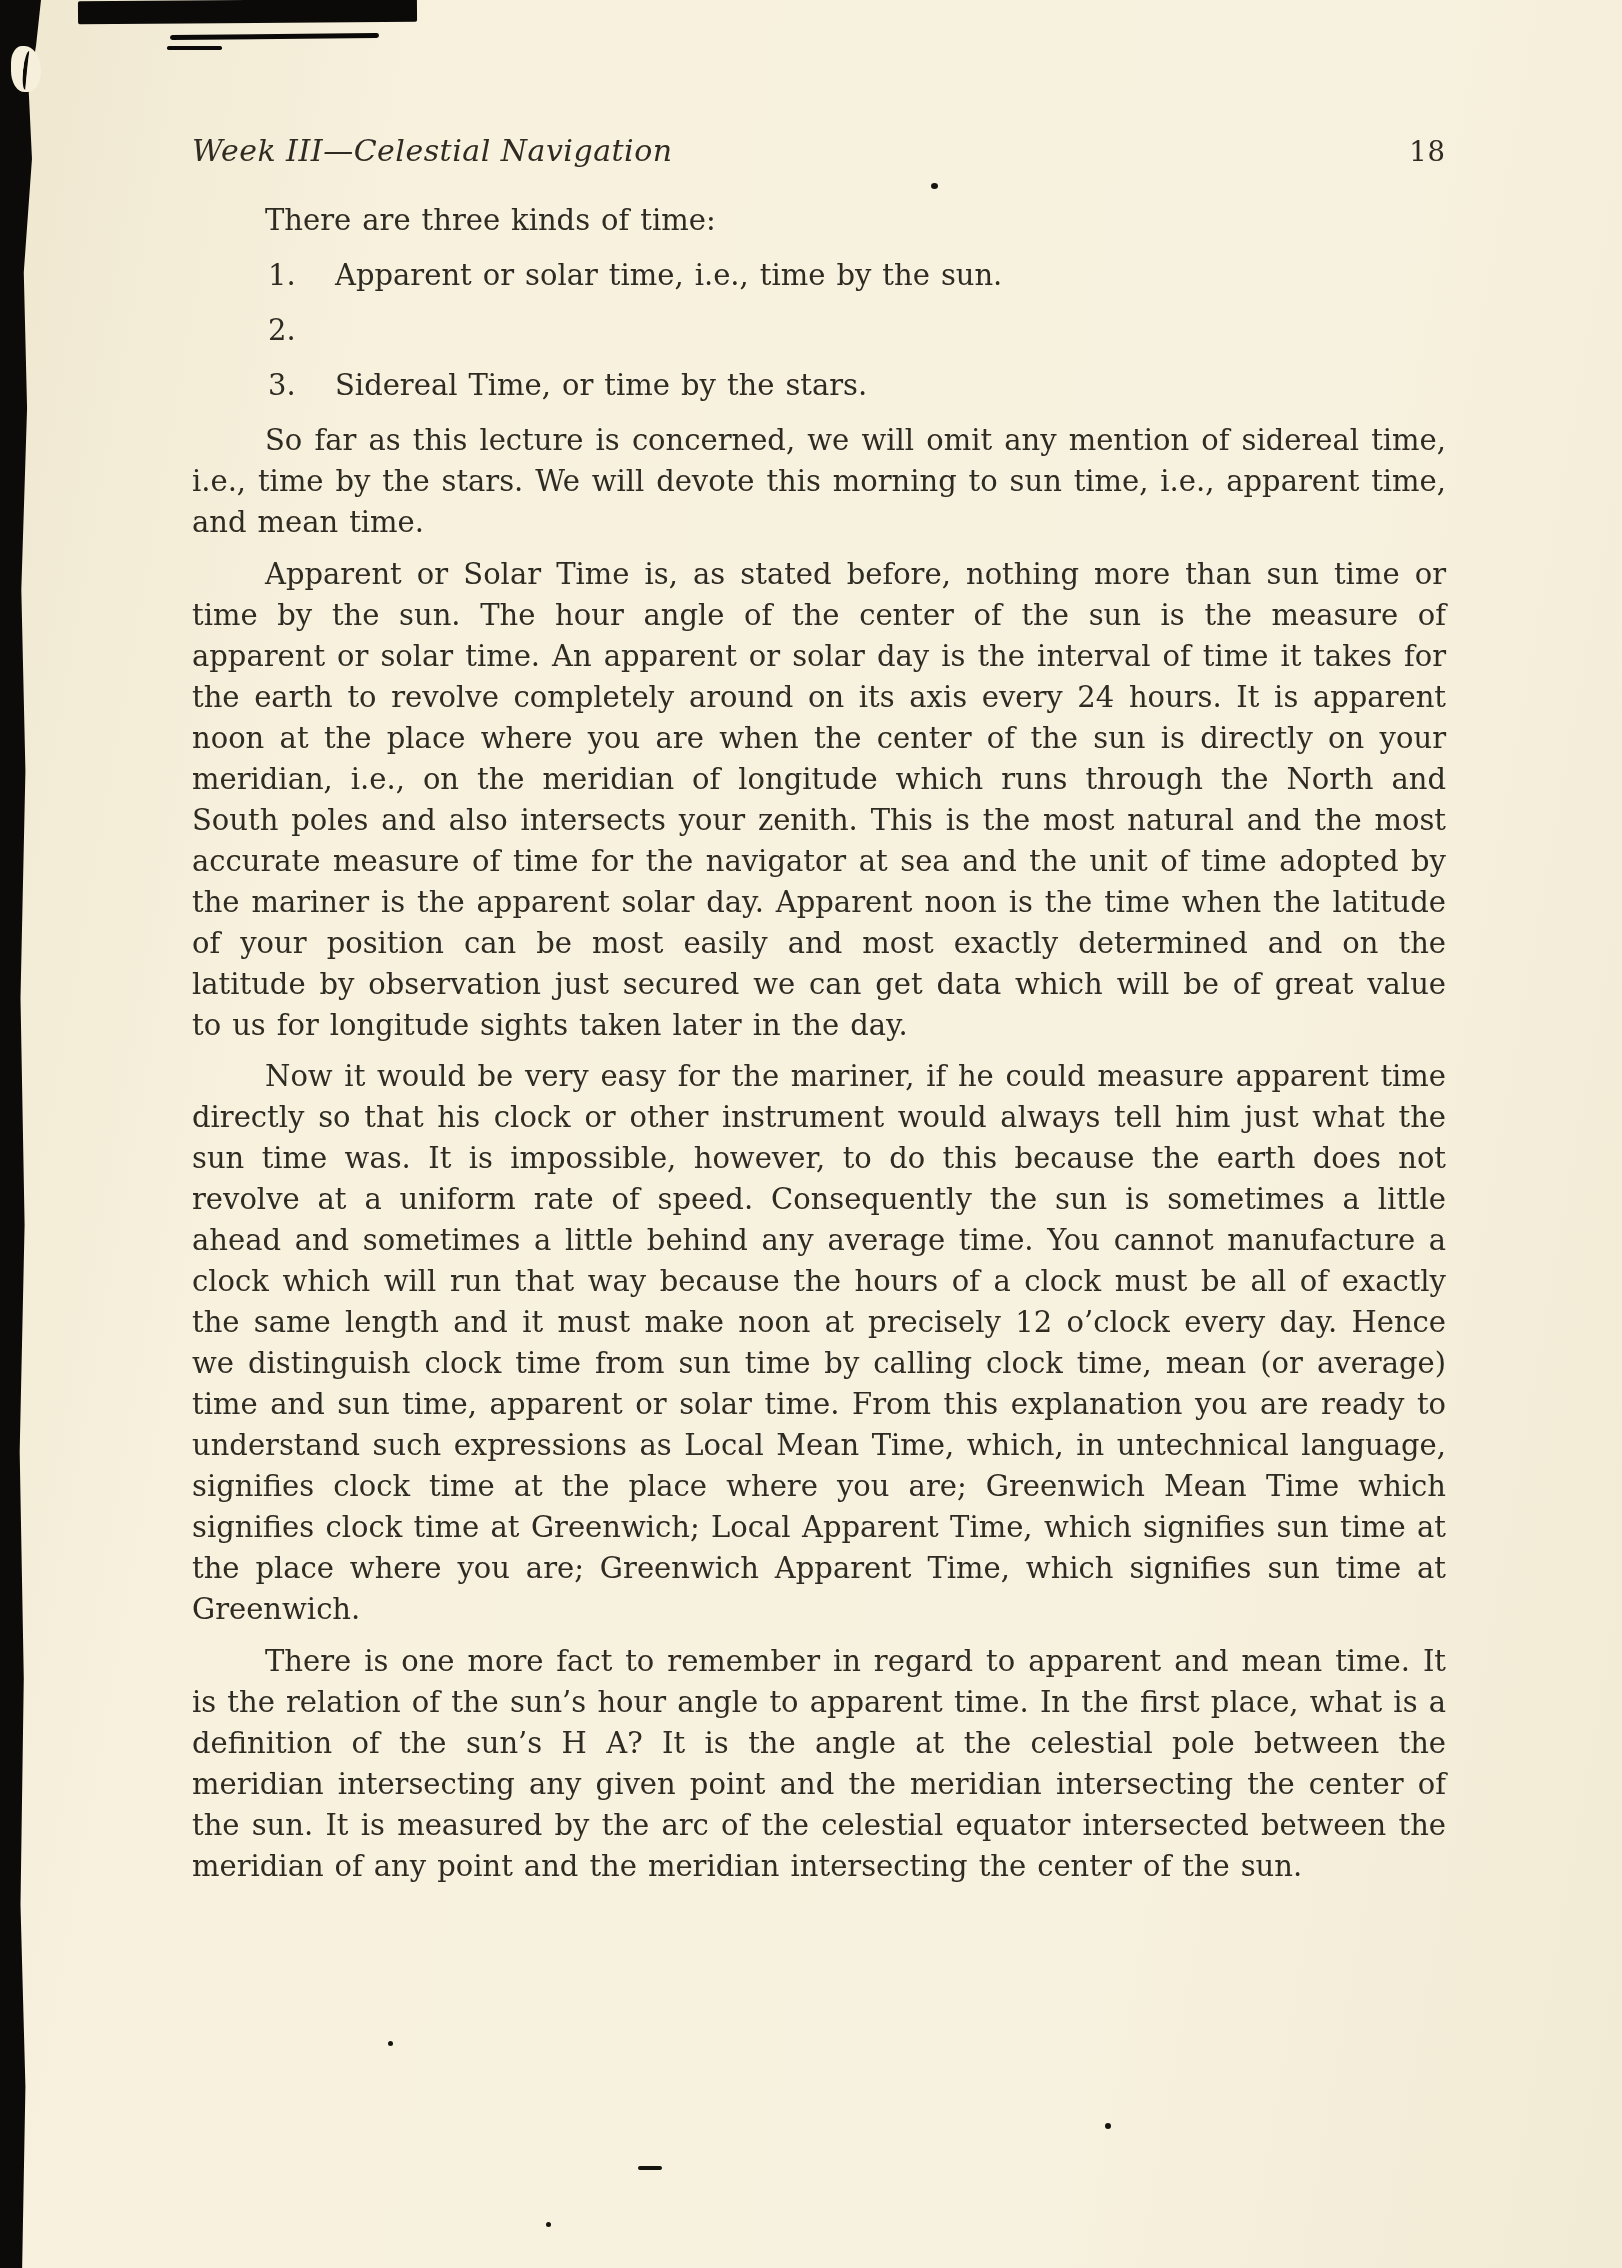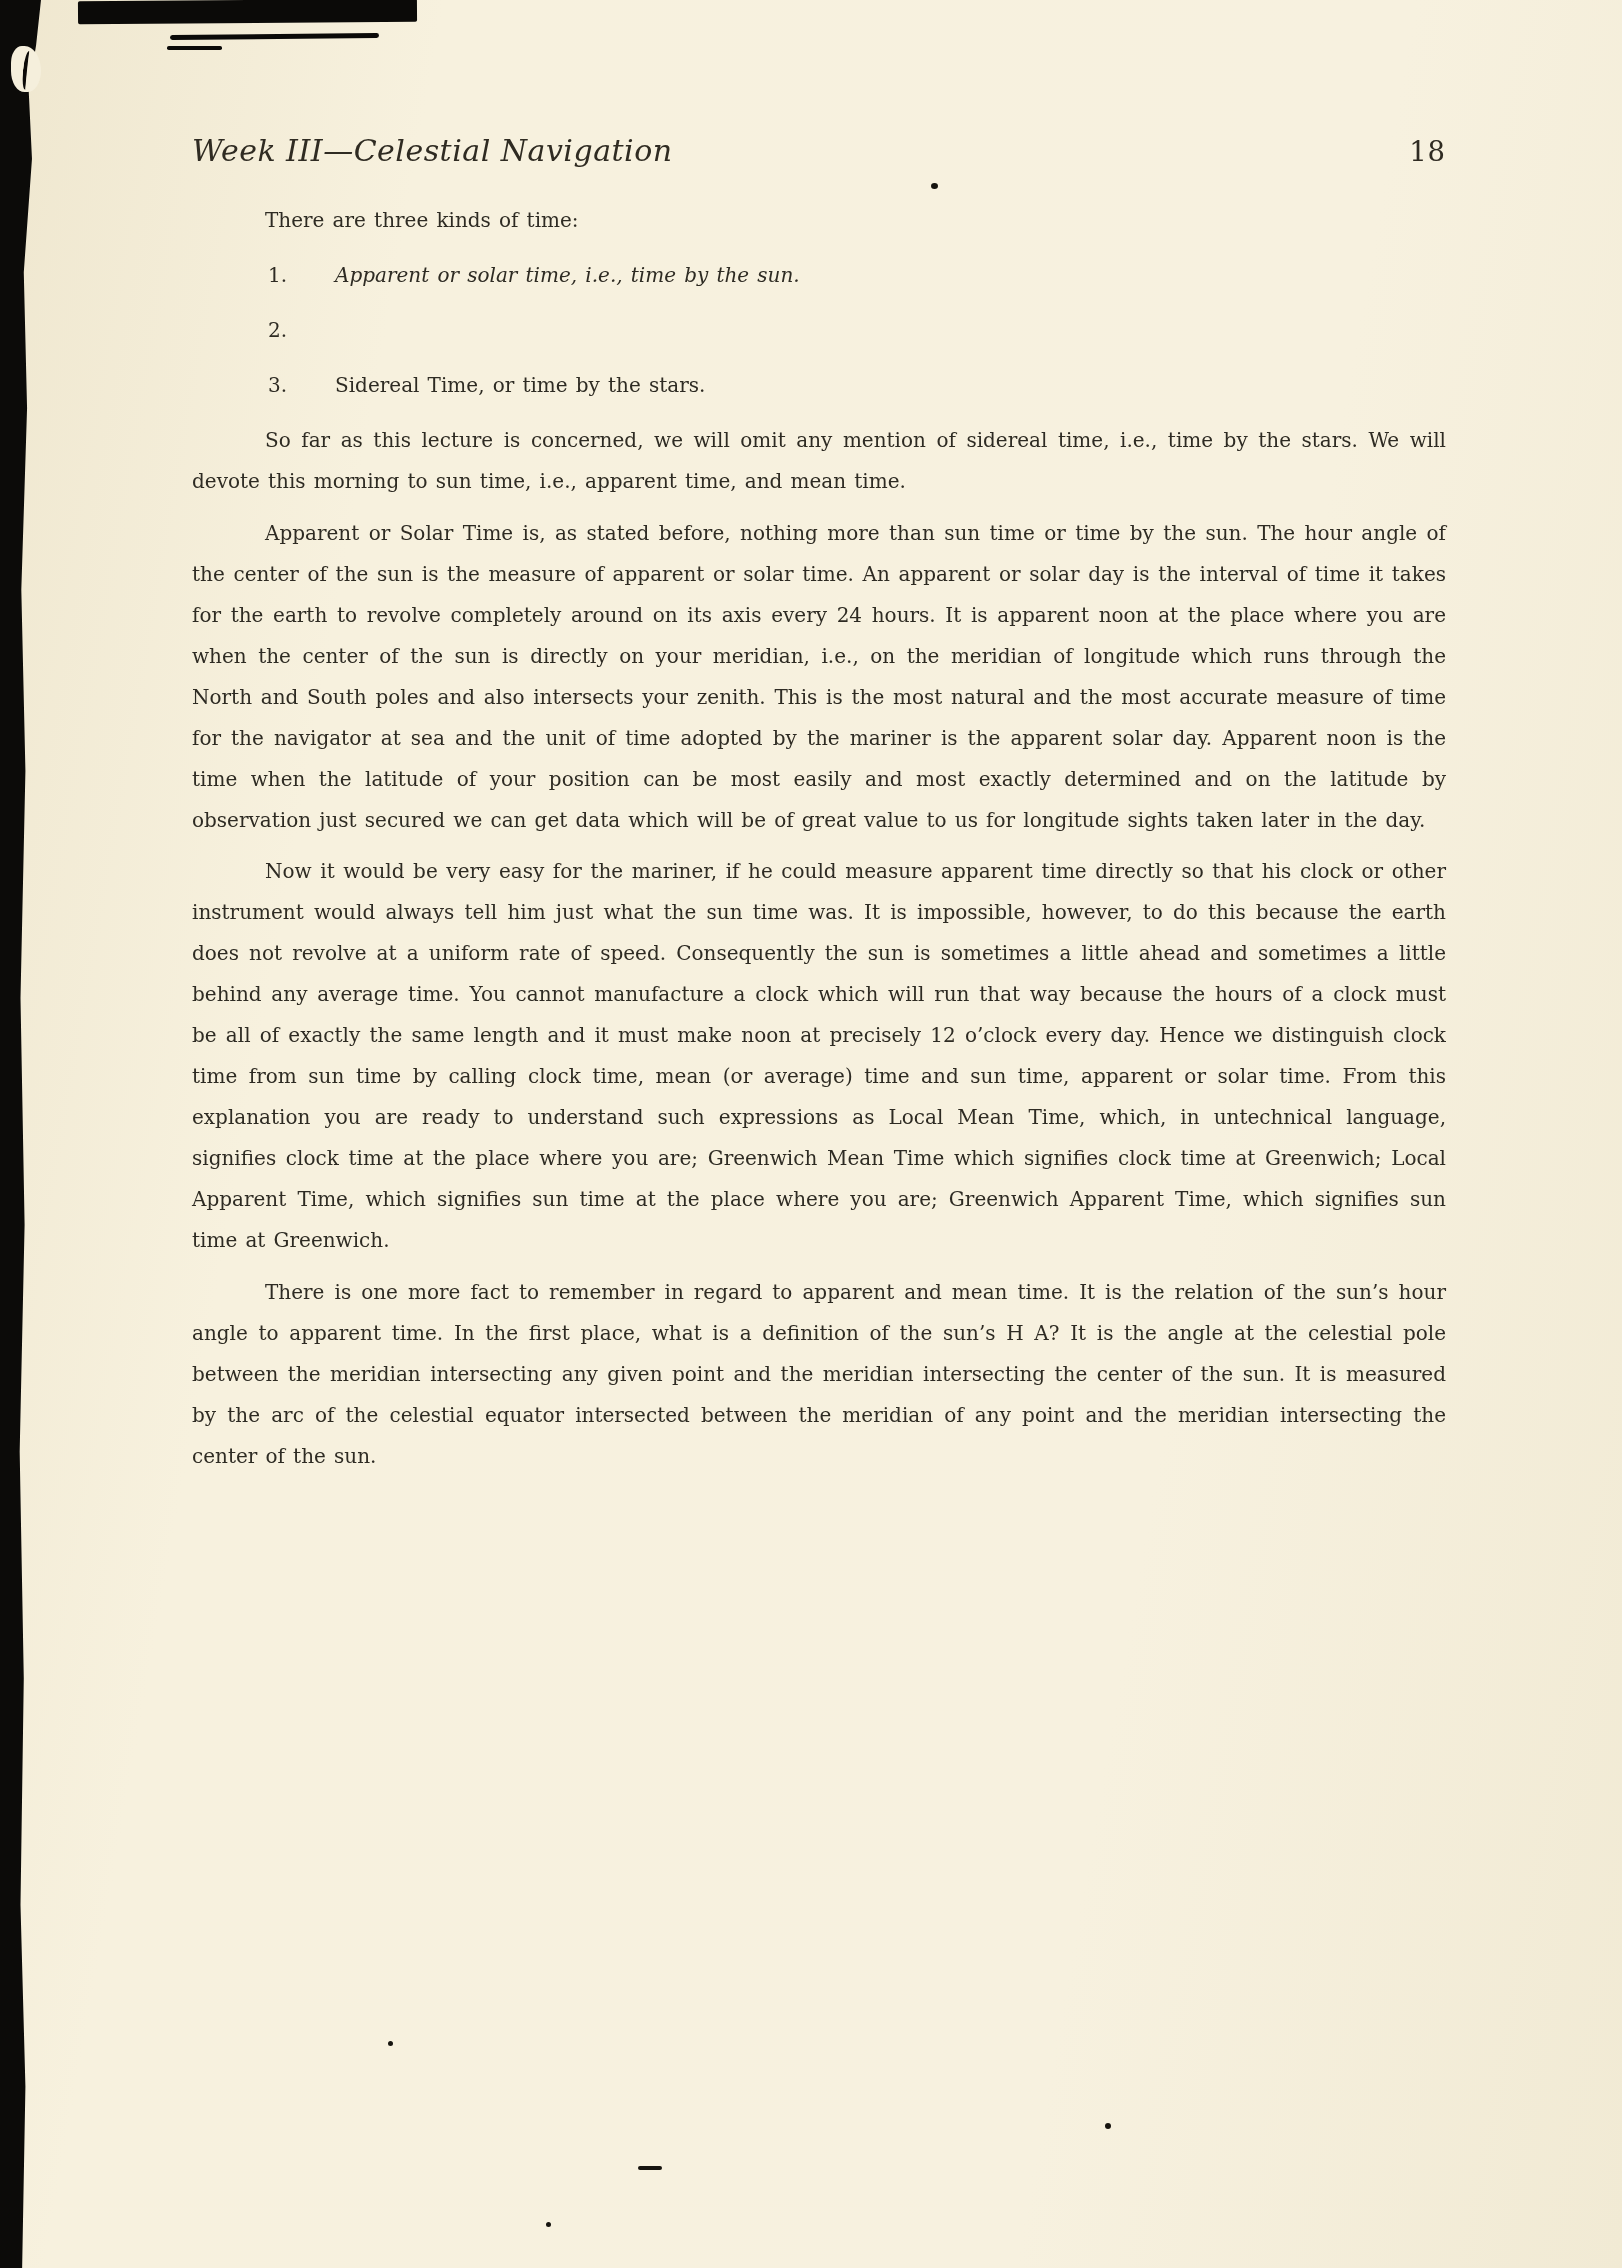--- a/index.html
+++ b/index.html
@@ -54,29 +54,29 @@
   .content {
     position: absolute; left: 192px; top: 133px; width: 1254px;
   }
   .page-header {
     display: flex; justify-content: space-between; align-items: center;
     margin-bottom: 32px; color: #2f2b22;
   }
   .running-title { font-style: italic; font-size: 30px; letter-spacing: 0.5px; }
   .page-number { font-size: 27.5px; letter-spacing: 0.9px; }
 
-  .body-text { font-size: 20px; line-height: 41px; word-spacing: 1.8px; }
+  .body-text { font-size: 29px; line-height: 41px; word-spacing: 1.8px; }
 
   .intro { margin: 0 0 14px 0; text-indent: 73px; }
 
   .kinds-list { margin: 0 0 10.6px 0; padding: 0; list-style: none; }
   .list-item { display: flex; margin: 0 0 14px 0; padding-left: 76px; }
   .list-item .num { width: 67px; flex-shrink: 0; }
   .list-item .txt { flex: 1; }
-  .kinds-list .list-item:first-child .txt { font-style: italic; }
+  .kinds-list .list-item:first-child .txt { }
 
   .para {
     margin: 0 0 10.6px 0; text-indent: 73px; text-align: justify;
   }
   .para:last-child { margin-bottom: 18px; }
 </style>
 </head>
 <body>
 
 <div class="edge-left"></div>

